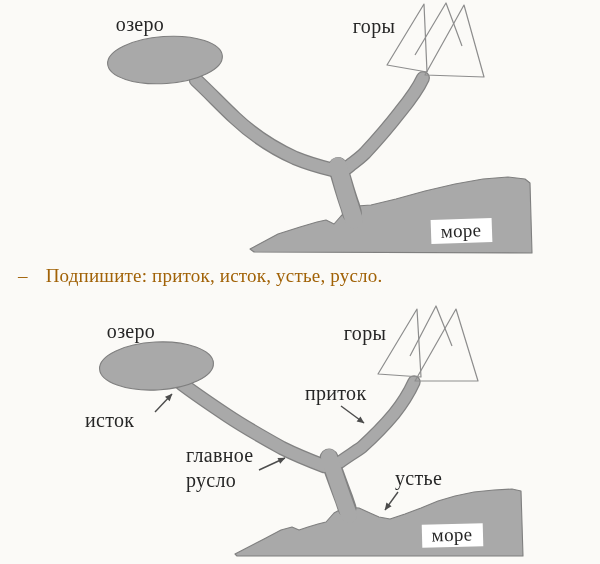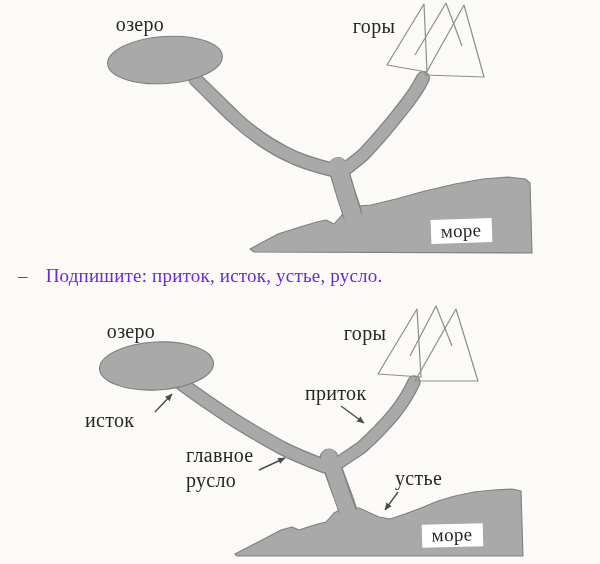--- a/index.html
+++ b/index.html
@@ -11,21 +11,21 @@
     font-family:"Liberation Serif", serif;
   }
   svg{position:absolute;left:0;display:block;}
   #top-svg{top:0;}
   #bottom-svg{top:290px;}
   .instruction{
     position:absolute;
     left:18px;top:265px;
     width:560px;
     font-size:19px;
-    color:#6d28d9;
+    color:#a16207;
     letter-spacing:0.2px;
     white-space:nowrap;
   }
   .instruction .dash{display:inline-block;}
   .instruction .txt{display:inline-block;margin-left:13px;}
   text{
     font-family:"Liberation Serif", serif;
     fill:#262626;
     font-size:20px;
     letter-spacing:0.3px;

